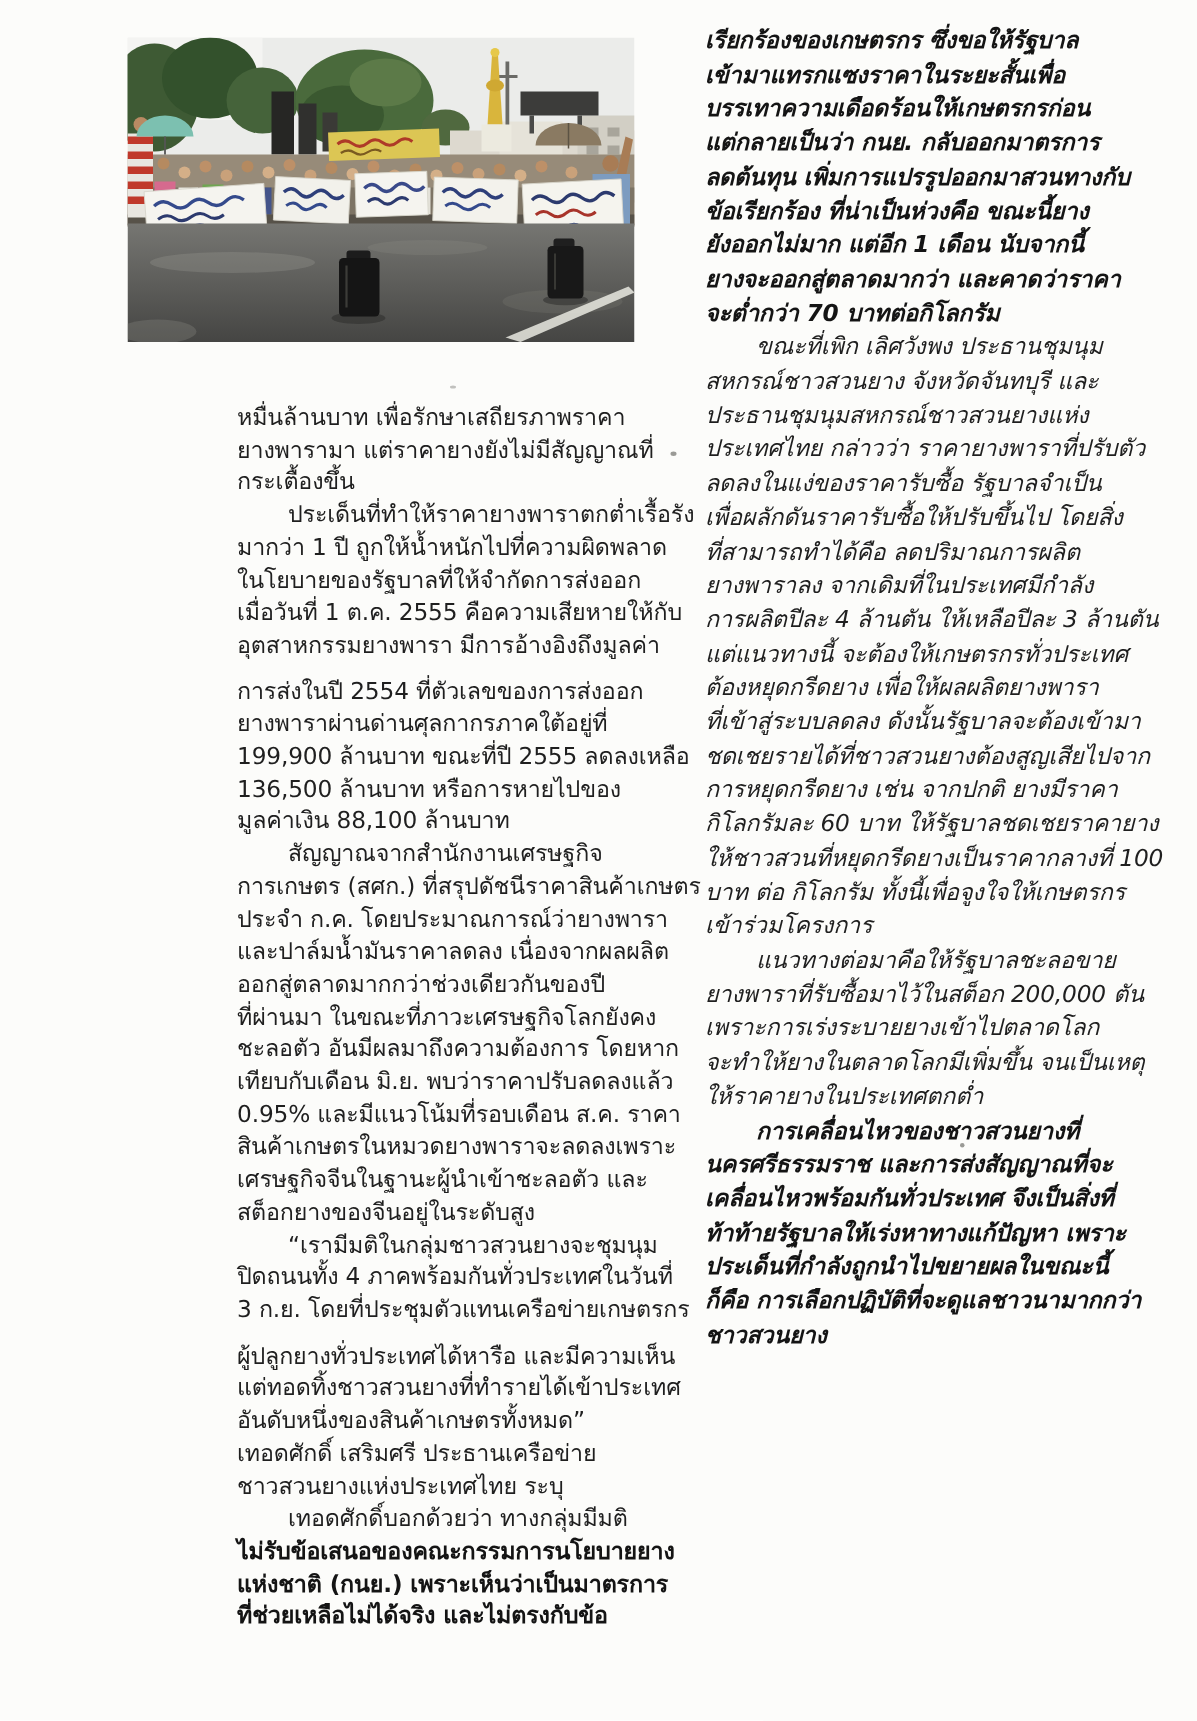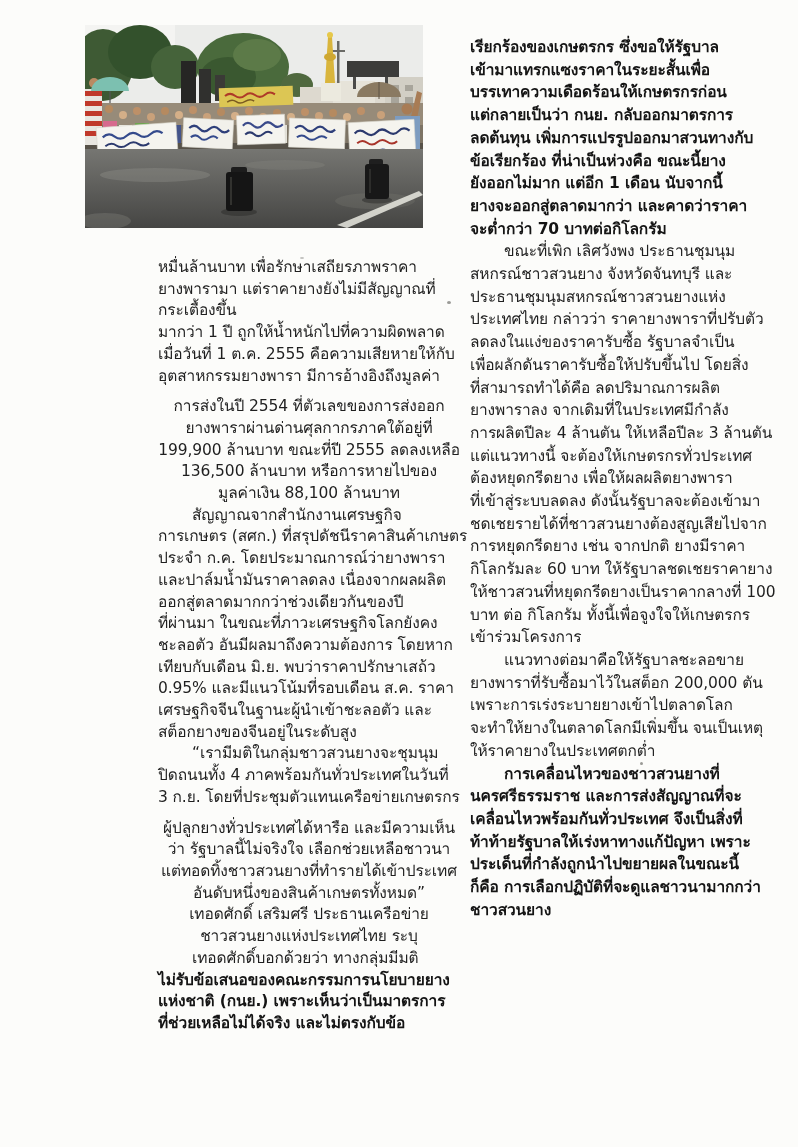--- a/index.html
+++ b/index.html
@@ -4,24 +4,24 @@
 <style>
   html,body{margin:0;padding:0;background:#ffffff;}
   .page{
     position:relative;width:798px;height:1147px;background:#fcfcfa;
     font-family:"DejaVu Sans","Liberation Sans",sans-serif;
     color:#1f1f1f;overflow:hidden;
   }
   .photo{position:absolute;left:85px;top:25px;width:338px;height:203px;margin:0;padding:0;}
   .photo svg{display:block;}
   .col{position:absolute;font-size:15.5px;letter-spacing:-0.1px;}
-  .col-left{left:158px;top:257px;width:302px;line-height:21.7px;}
-  .col-right{left:470px;top:36px;width:324px;line-height:22.7px;}
+  .col-left{left:158px;top:268px;width:302px;line-height:21.7px;}
+  .col-right{left:470px;top:16px;width:324px;line-height:22.7px;font-style:italic;}
   .block{margin:0;}
-  .block.gap{margin-top:9px;text-align:center;}
+  .block.gap{margin-top:9px;}
   .block.bold{font-weight:700;color:#141414;}
   .line{white-space:nowrap;}
   .line.indent{text-indent:34px;}
   .speck{position:absolute;background:#9a9a96;border-radius:50%;}
   .speck.s1{left:447px;top:301px;width:4px;height:3px;}
   .speck.s2{left:640px;top:762px;width:3px;height:3px;}
   .speck.s3{left:300px;top:257px;width:4px;height:2px;opacity:.6;}
 </style>
 </head>
 <body>
@@ -206,52 +206,54 @@
     </svg>
   </figure>
 
   <div class="col col-left" id="col-left">
       <div class="block">
         <div class="line">หมื่นล้านบาท เพื่อรักษาเสถียรภาพราคา</div>
         <div class="line">ยางพารามา แต่ราคายางยังไม่มีสัญญาณที่</div>
         <div class="line">กระเตื้องขึ้น</div>
       </div>
       <div class="block">
+        <div class="line indent">ประเด็นที่ทำให้ราคายางพาราตกต่ำเรื้อรัง</div>
         <div class="line">มากว่า 1 ปี ถูกให้น้ำหนักไปที่ความผิดพลาด</div>
+        <div class="line">ในโยบายของรัฐบาลที่ให้จำกัดการส่งออก</div>
         <div class="line">เมื่อวันที่ 1 ต.ค. 2555 คือความเสียหายให้กับ</div>
         <div class="line">อุตสาหกรรมยางพารา มีการอ้างอิงถึงมูลค่า</div>
       </div>
       <div class="block gap">
         <div class="line">การส่งในปี 2554 ที่ตัวเลขของการส่งออก</div>
         <div class="line">ยางพาราผ่านด่านศุลกากรภาคใต้อยู่ที่</div>
         <div class="line">199,900 ล้านบาท ขณะที่ปี 2555 ลดลงเหลือ</div>
         <div class="line">136,500 ล้านบาท หรือการหายไปของ</div>
         <div class="line">มูลค่าเงิน 88,100 ล้านบาท</div>
       </div>
       <div class="block">
         <div class="line indent">สัญญาณจากสำนักงานเศรษฐกิจ</div>
         <div class="line">การเกษตร (สศก.) ที่สรุปดัชนีราคาสินค้าเกษตร</div>
         <div class="line">ประจำ ก.ค. โดยประมาณการณ์ว่ายางพารา</div>
         <div class="line">และปาล์มน้ำมันราคาลดลง เนื่องจากผลผลิต</div>
         <div class="line">ออกสู่ตลาดมากกว่าช่วงเดียวกันของปี</div>
         <div class="line">ที่ผ่านมา ในขณะที่ภาวะเศรษฐกิจโลกยังคง</div>
         <div class="line">ชะลอตัว อันมีผลมาถึงความต้องการ โดยหาก</div>
-        <div class="line">เทียบกับเดือน มิ.ย. พบว่าราคาปรักษาเสถ้ว</div>
+        <div class="line">เทียบกับเดือน มิ.ย. พบว่าราคาปรับลดลงแล้ว</div>
         <div class="line">0.95% และมีแนวโน้มที่รอบเดือน ส.ค. ราคา</div>
+        <div class="line">สินค้าเกษตรในหมวดยางพาราจะลดลงเพราะ</div>
         <div class="line">เศรษฐกิจจีนในฐานะผู้นำเข้าชะลอตัว และ</div>
         <div class="line">สต็อกยางของจีนอยู่ในระดับสูง</div>
       </div>
       <div class="block">
         <div class="line indent">“เรามีมติในกลุ่มชาวสวนยางจะชุมนุม</div>
         <div class="line">ปิดถนนทั้ง 4 ภาคพร้อมกันทั่วประเทศในวันที่</div>
         <div class="line">3 ก.ย. โดยที่ประชุมตัวแทนเครือข่ายเกษตรกร</div>
       </div>
       <div class="block gap">
         <div class="line">ผู้ปลูกยางทั่วประเทศได้หารือ และมีความเห็น</div>
-        <div class="line">ว่า รัฐบาลนี้ไม่จริงใจ เลือกช่วยเหลือชาวนา</div>
         <div class="line">แต่ทอดทิ้งชาวสวนยางที่ทำรายได้เข้าประเทศ</div>
         <div class="line">อันดับหนึ่งของสินค้าเกษตรทั้งหมด”</div>
         <div class="line">เทอดศักดิ์ เสริมศรี ประธานเครือข่าย</div>
         <div class="line">ชาวสวนยางแห่งประเทศไทย ระบุ</div>
       </div>
       <div class="block">
         <div class="line indent">เทอดศักดิ์บอกด้วยว่า ทางกลุ่มมีมติ</div>
       </div>
       <div class="block bold">
         <div class="line">ไม่รับข้อเสนอของคณะกรรมการนโยบายยาง</div>

